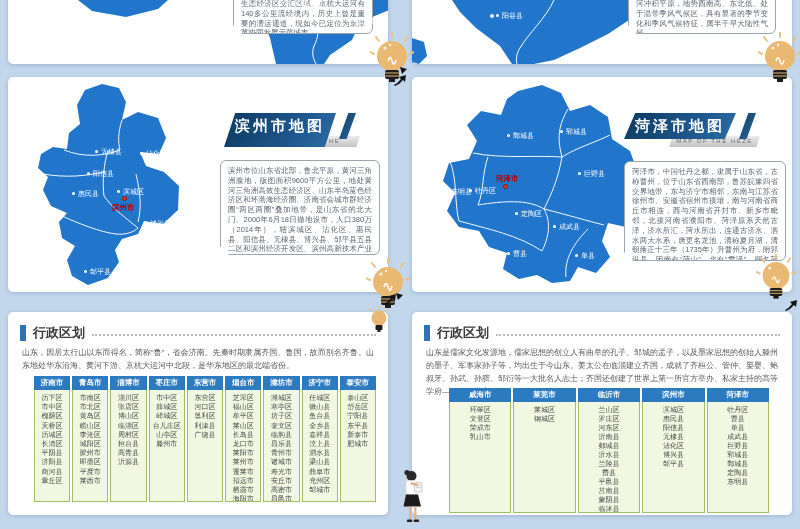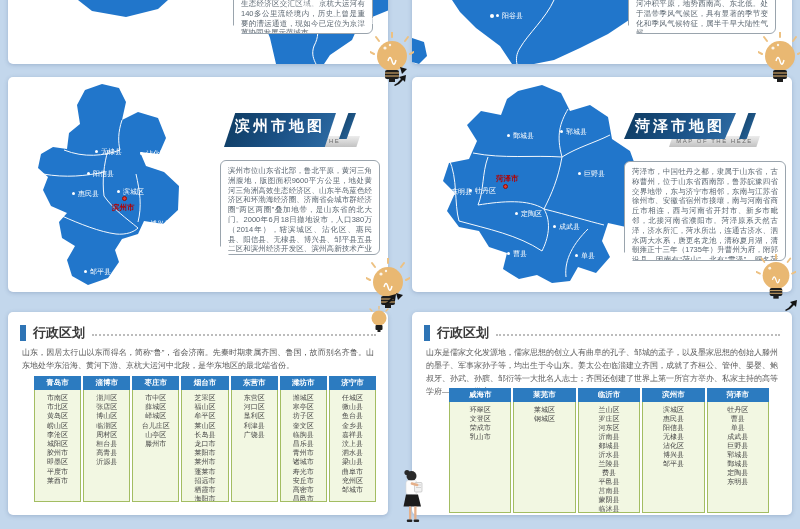--- a/index.html
+++ b/index.html
@@ -154,20 +154,35 @@
 
   <div class="slide" id="slide-bl">
     <div class="title-row">
       <span class="bar"></span>
       <span class="ttl">行政区划</span>
       <span class="dots"></span>
     </div>
     <div class="intro">山东，因居太行山以东而得名，简称“鲁”，省会济南。先秦时期隶属齐国、鲁国，故而别名齐鲁。山东地处华东沿海、黄河下游、京杭大运河中北段，是华东地区的最北端省份。</div>
     <div class="atable" style="left:26px;top:64px;width:342px;">
         <div class="tcol">
+          <div class="thead">济南市</div>
+          <div class="tbody">
+            <div class="trow">历下区</div>
+            <div class="trow">市中区</div>
+            <div class="trow">槐荫区</div>
+            <div class="trow">天桥区</div>
+            <div class="trow">历城区</div>
+            <div class="trow">长清区</div>
+            <div class="trow">平阴县</div>
+            <div class="trow">济阳县</div>
+            <div class="trow">商河县</div>
+            <div class="trow">章丘区</div>
+          </div>
+        </div>
+        <div class="tcol">
           <div class="thead">青岛市</div>
           <div class="tbody">
             <div class="trow">市南区</div>
             <div class="trow">市北区</div>
             <div class="trow">黄岛区</div>
             <div class="trow">崂山区</div>
             <div class="trow">李沧区</div>
             <div class="trow">城阳区</div>
             <div class="trow">胶州市</div>
             <div class="trow">即墨区</div>
@@ -190,50 +205,50 @@
         </div>
         <div class="tcol">
           <div class="thead">枣庄市</div>
           <div class="tbody">
             <div class="trow">市中区</div>
             <div class="trow">薛城区</div>
             <div class="trow">峄城区</div>
             <div class="trow">台儿庄区</div>
             <div class="trow">山亭区</div>
             <div class="trow">滕州市</div>
+          </div>
+        </div>
+        <div class="tcol">
+          <div class="thead">东营市</div>
+          <div class="tbody">
+            <div class="trow">东营区</div>
+            <div class="trow">河口区</div>
+            <div class="trow">垦利区</div>
+            <div class="trow">利津县</div>
+            <div class="trow">广饶县</div>
           </div>
         </div>
         <div class="tcol">
           <div class="thead">烟台市</div>
           <div class="tbody">
             <div class="trow">芝罘区</div>
             <div class="trow">福山区</div>
             <div class="trow">牟平区</div>
             <div class="trow">莱山区</div>
             <div class="trow">长岛县</div>
             <div class="trow">龙口市</div>
             <div class="trow">莱阳市</div>
             <div class="trow">莱州市</div>
             <div class="trow">蓬莱市</div>
             <div class="trow">招远市</div>
             <div class="trow">栖霞市</div>
             <div class="trow">海阳市</div>
           </div>
         </div>
         <div class="tcol">
-          <div class="thead">东营市</div>
-          <div class="tbody">
-            <div class="trow">东营区</div>
-            <div class="trow">河口区</div>
-            <div class="trow">垦利区</div>
-            <div class="trow">利津县</div>
-            <div class="trow">广饶县</div>
-          </div>
-        </div>
-        <div class="tcol">
           <div class="thead">潍坊市</div>
           <div class="tbody">
             <div class="trow">潍城区</div>
             <div class="trow">寒亭区</div>
             <div class="trow">坊子区</div>
             <div class="trow">奎文区</div>
             <div class="trow">临朐县</div>
             <div class="trow">昌乐县</div>
             <div class="trow">青州市</div>
             <div class="trow">诸城市</div>
@@ -250,20 +265,31 @@
             <div class="trow">微山县</div>
             <div class="trow">鱼台县</div>
             <div class="trow">金乡县</div>
             <div class="trow">嘉祥县</div>
             <div class="trow">汶上县</div>
             <div class="trow">泗水县</div>
             <div class="trow">梁山县</div>
             <div class="trow">曲阜市</div>
             <div class="trow">兖州区</div>
             <div class="trow">邹城市</div>
+          </div>
+        </div>
+        <div class="tcol">
+          <div class="thead">泰安市</div>
+          <div class="tbody">
+            <div class="trow">泰山区</div>
+            <div class="trow">岱岳区</div>
+            <div class="trow">宁阳县</div>
+            <div class="trow">东平县</div>
+            <div class="trow">新泰市</div>
+            <div class="trow">肥城市</div>
           </div>
         </div>
       </div>
   </div>
 
   <div class="slide" id="slide-br">
     <div class="title-row">
       <span class="bar"></span>
       <span class="ttl">行政区划</span>
       <span class="dots"></span>

